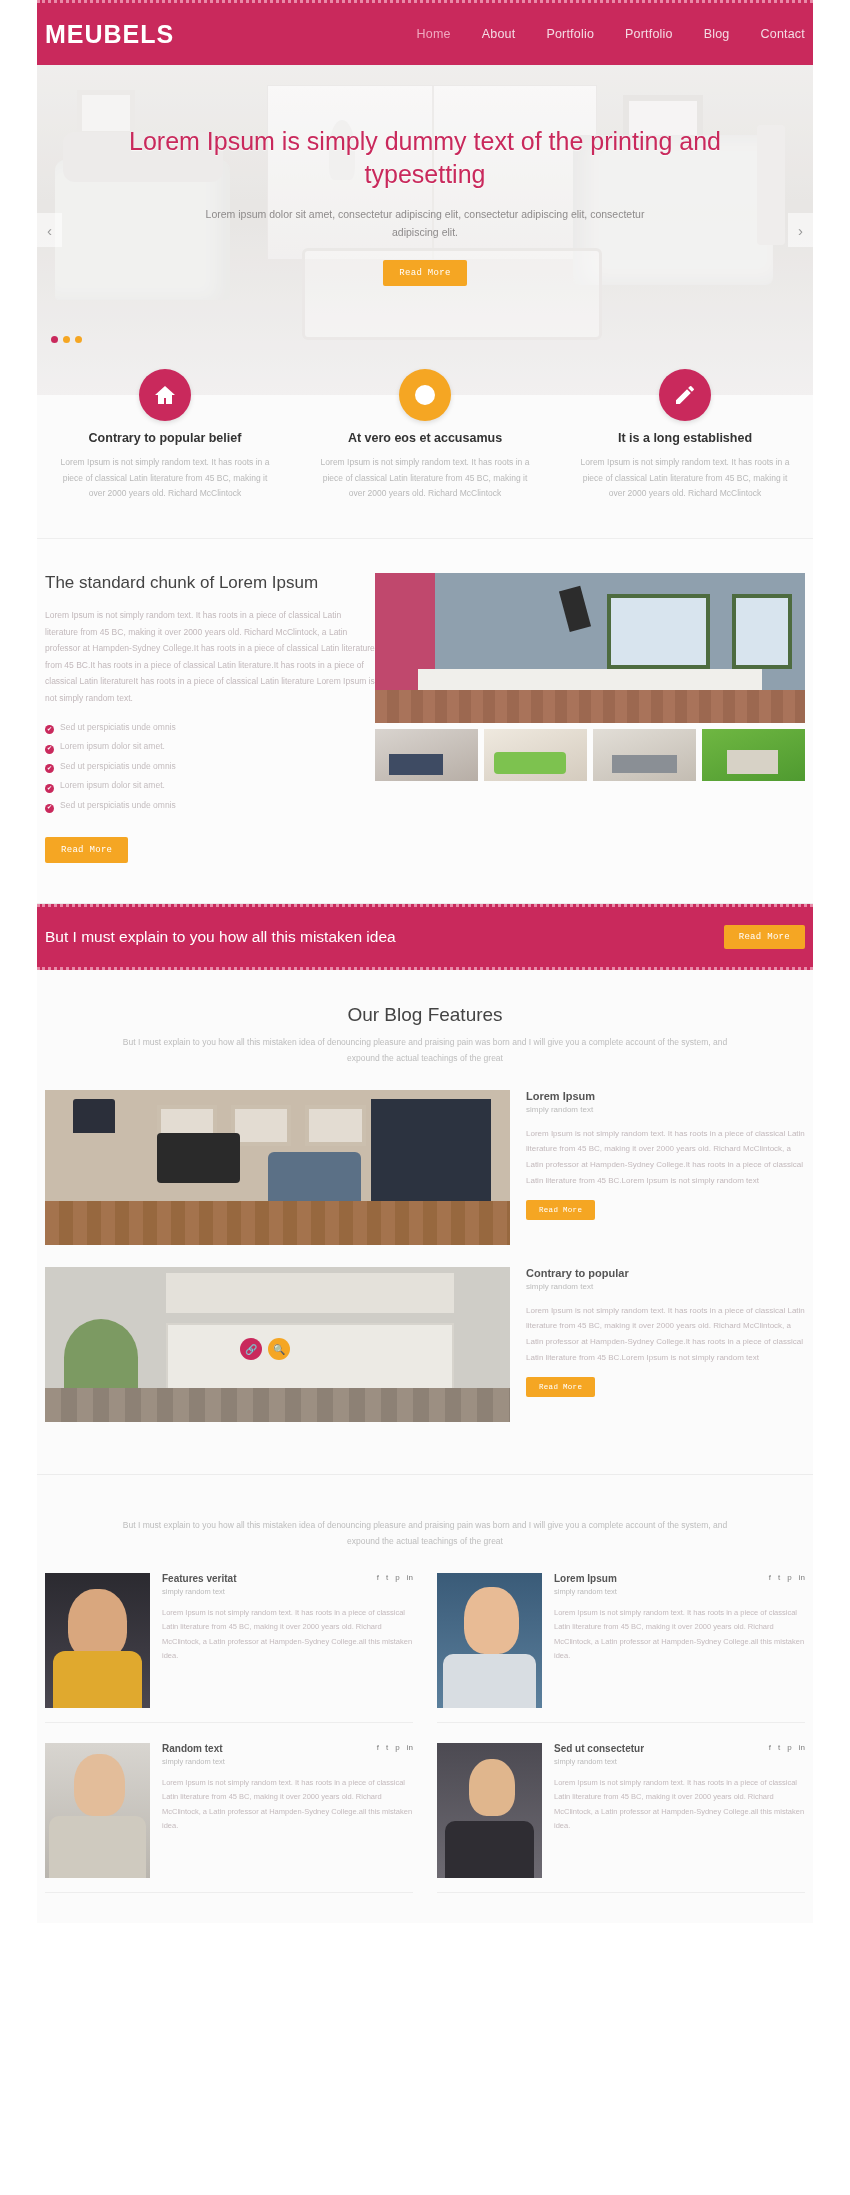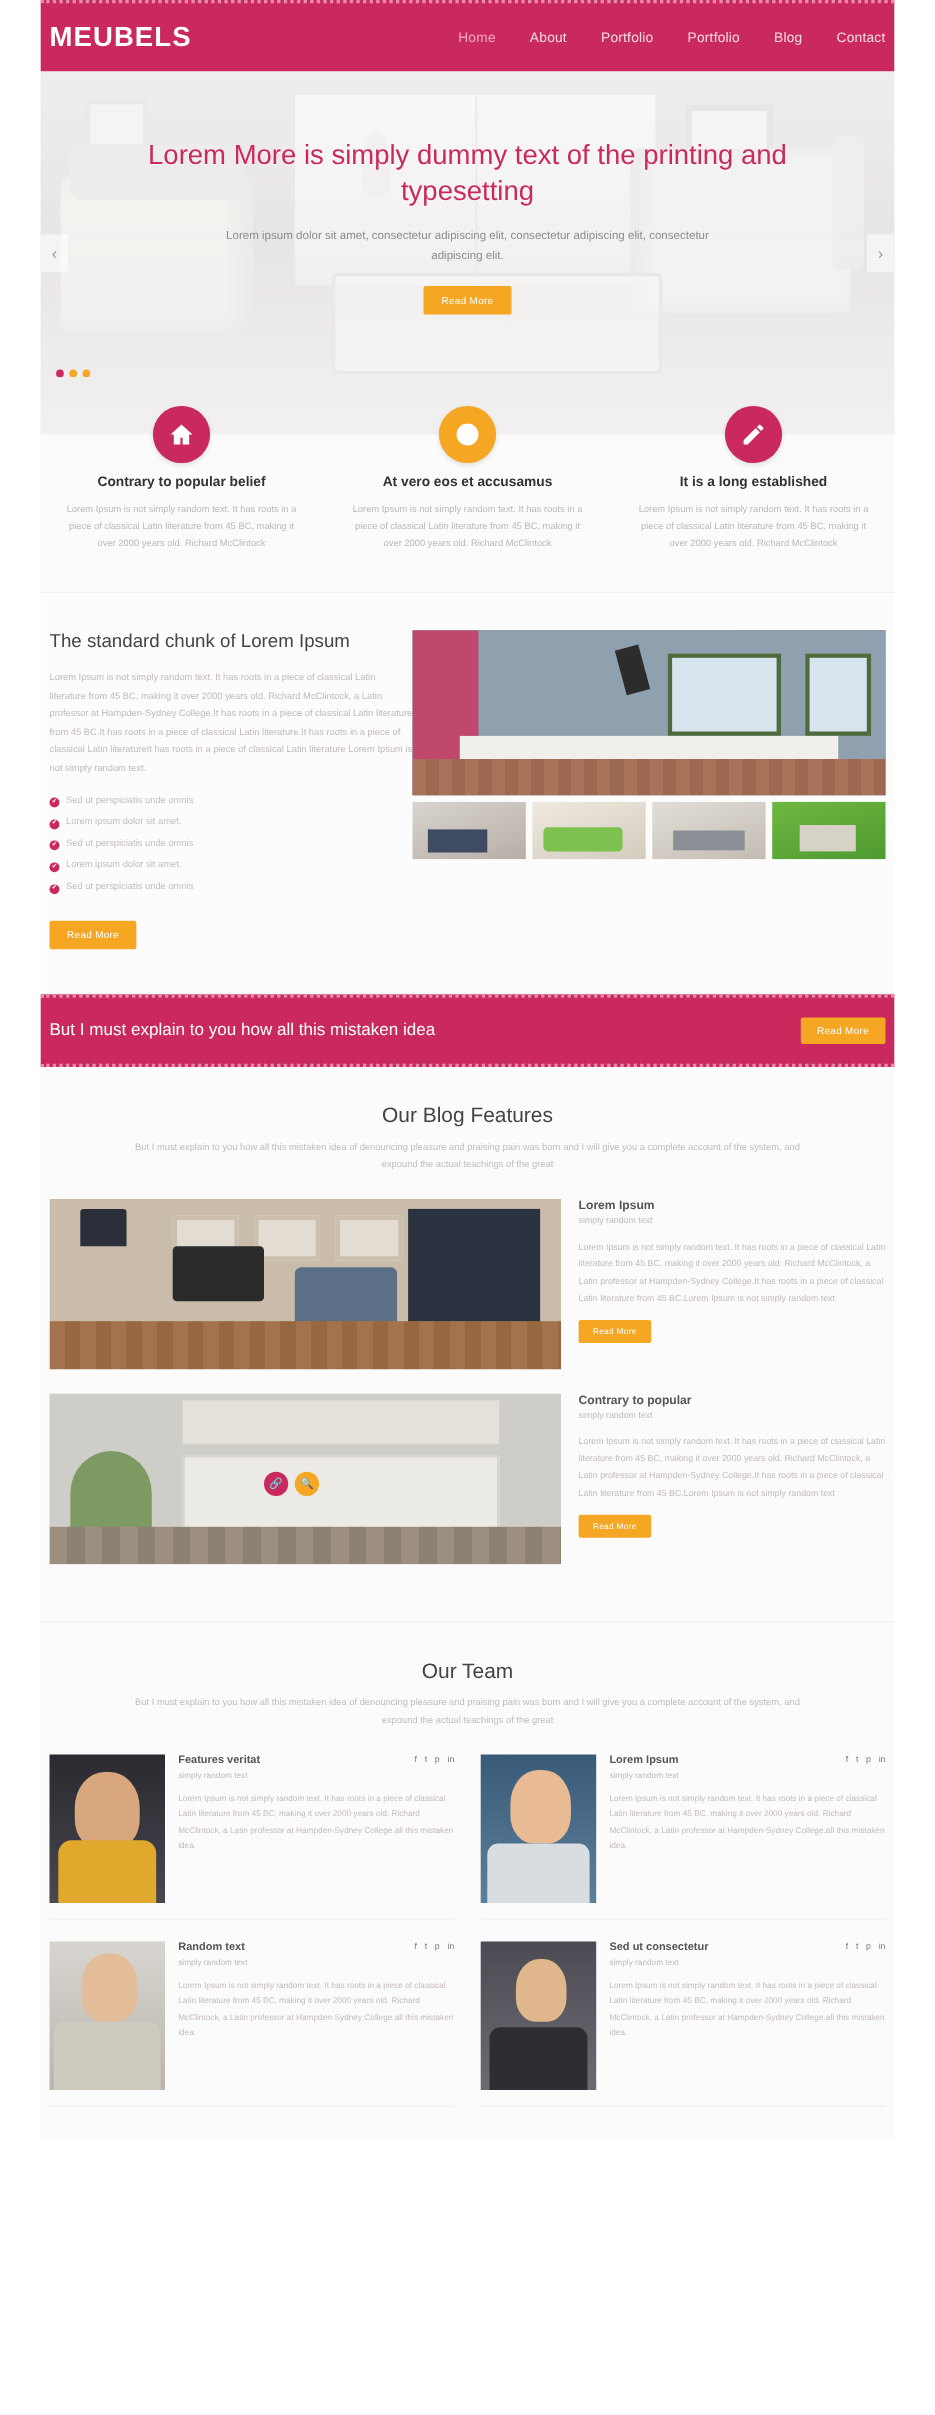--- a/index.html
+++ b/index.html
@@ -87,21 +87,21 @@
     color:#c9295c; font-size:25px; line-height:1.32; font-weight:400;
     text-shadow:0 1px 1px rgba(255,255,255,.7);
   }
   .hero-sub {
     margin-top:14px; font-size:10.5px; color:#8e8b8b; line-height:1.75;
     width:470px; margin-left:auto; margin-right:auto;
   }
   .btn-orange {
     display:inline-block; background:#f5a623; color:#fff;
     font-size:9px; padding:8px 16px; border:none; border-radius:2px;
-    margin-top:18px; cursor:pointer; letter-spacing:.3px;
+    margin-top:18px; cursor:pointer; letter-spacing:.3px;font-family:Liberation Mono, monospace;
   }
   .hero-arrow {
     position:absolute; top:50%; transform:translateY(-50%); z-index:4;
     width:25px; height:34px; background:rgba(255,255,255,.55);
     display:flex; align-items:center; justify-content:center;
     color:#999; font-size:15px; cursor:pointer;
   }
   .hero-arrow.left { left:0; }
   .hero-arrow.right { right:0; }
   .hero-dots {
@@ -304,21 +304,21 @@
       <div class="plant"></div>
       <div class="lamp"></div>
       <div class="table"></div>
     </div>
     <div class="hero-overlay"></div>
 
     <div class="hero-arrow left">‹</div>
     <div class="hero-arrow right">›</div>
 
     <div class="hero-content">
-      <div class="hero-title">Lorem More is simply dummy text of the printing and typesetting</div>
+      <div class="hero-title">Lorem Ipsum is simply dummy text of the printing and typesetting</div>
       <div class="hero-sub">Lorem ipsum dolor sit amet, consectetur adipiscing elit, consectetur adipiscing elit, consectetur adipiscing elit.</div>
       <button class="btn-orange">Read More</button>
     </div>
 
     <div class="hero-dots">
       <i class="d1"></i>
       <i class="d2"></i>
       <i class="d3"></i>
     </div>
   </div>
@@ -453,21 +453,20 @@
         <div class="best-h3">Contrary to popular</div>
         <div class="best-sub">simply random text</div>
         <div class="best-p">Lorem Ipsum is not simply random text. It has roots in a piece of classical Latin literature from 45 BC, making it over 2000 years old. Richard McClintock, a Latin professor at Hampden-Sydney College.It has roots in a piece of classical Latin literature from 45 BC.Lorem Ipsum is not simply random text</div>
         <button class="btn-orange">Read More</button>
       </div>
     </div>
   </div>
 
   <div class="team">
     <div class="sec-head">
-      <div class="sec-h2">Our Team</div>
       <div class="sec-p">But I must explain to you how all this mistaken idea of denouncing pleasure and praising pain was born and I will give you a complete account of the system, and expound the actual teachings of the great</div>
     </div>
     <div class="team-grid">
 
       <div class="team-card">
         <div class="team-photo tp1"></div>
         <div class="team-body">
           <div class="team-top">
             <div>
               <div class="team-name">Features veritat</div>

